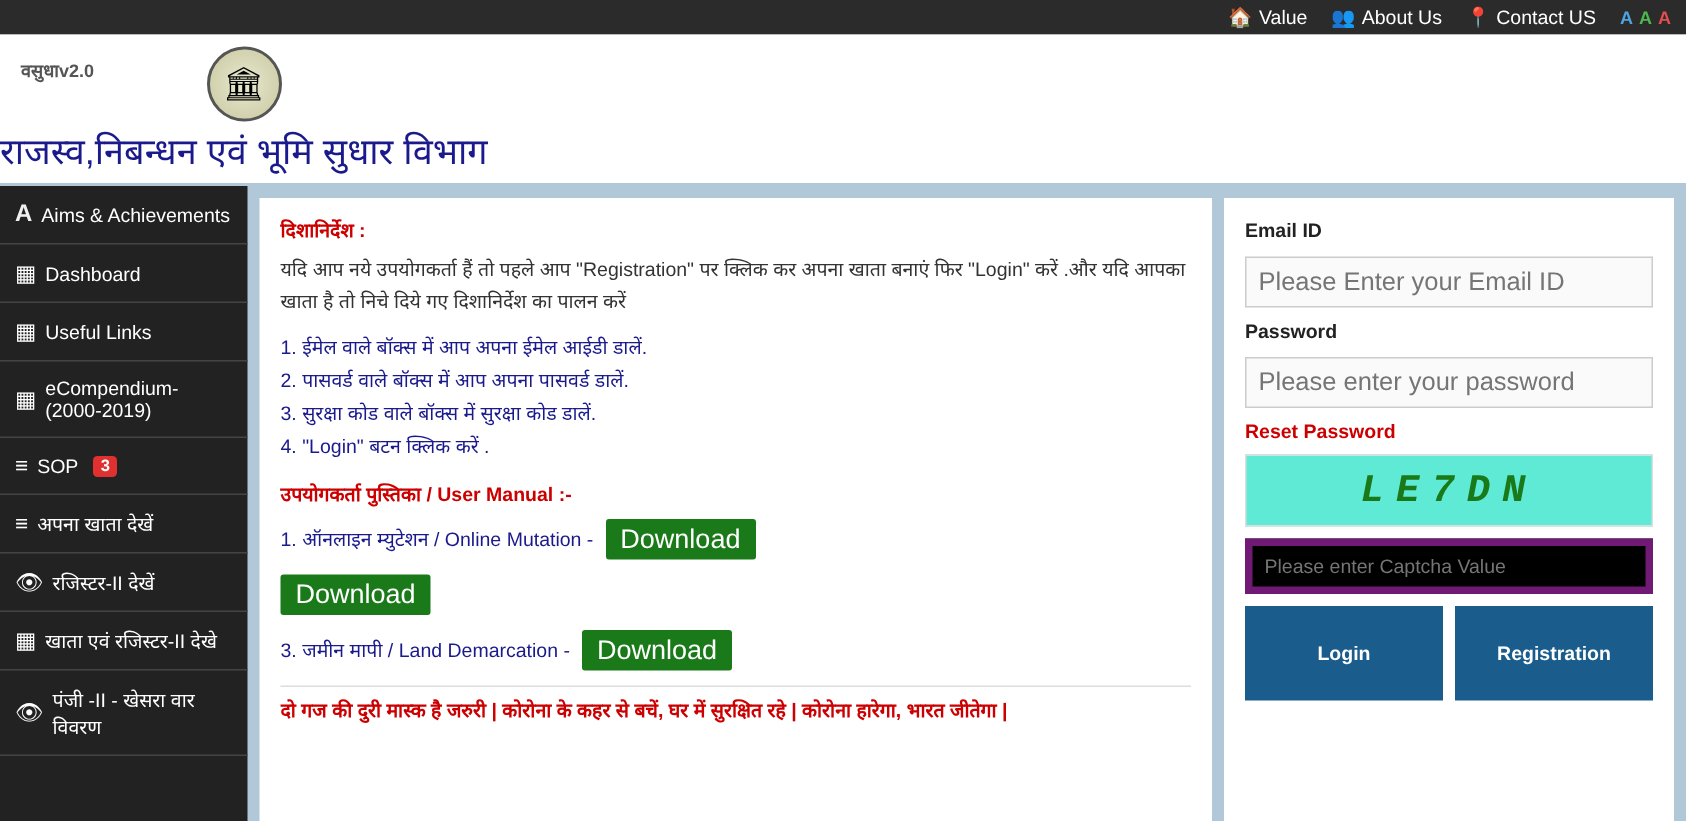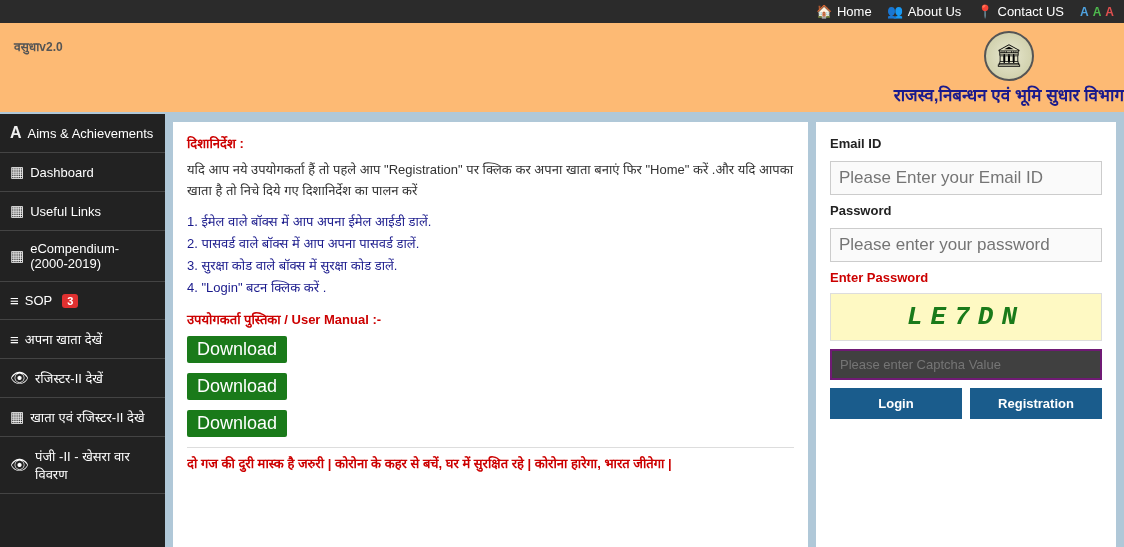--- a/index.html
+++ b/index.html
@@ -35,47 +35,47 @@
       background: none;
       border: none;
       font-size: 12px;
     }
     .font-size-btn.blue { color: #4fa3e0; }
     .font-size-btn.green { color: #4db84d; }
     .font-size-btn.red { color: #e04f4f; }
 
     
     .header {
-      background: #fdba74;
+      background: #ffffff;
       display: flex;
       flex-direction: column;
-      align-items: flex-end;
+      align-items: flex-start;
       padding: 8px 0 6px 0;
       border-bottom: 2px solid #b0c8d8;
       position: relative;
     }
     .header-inner {
       display: flex;
       flex-direction: column;
       align-items: center;
     }
     .header-logo-row {
       display: flex;
       align-items: center;
       gap: 10px;
     }
     .header-title-hi {
       font-size: 18px;
       color: #111;
       font-weight: bold;
     }
     .header-subtitle {
-      font-size: 17px;
+      font-size: 24px;
       color: #1a1a8c;
-      font-weight: bold;
+      font-weight: normal;
       margin-top: 2px;
     }
     .vasudha-badge {
       position: absolute;
       left: 14px;
       top: 12px;
       font-size: 18px;
       font-weight: bold;
       color: #c00000;
     }
@@ -220,57 +220,57 @@
       background: #fafafa;
     }
     .reset-password {
       color: #cc0000;
       font-size: 13px;
       font-weight: bold;
       cursor: pointer;
       text-decoration: none;
     }
     .captcha-display {
-      background: #fef9c3;
+      background: #5eead4;
       padding: 8px 12px;
       font-size: 26px;
       font-weight: bold;
       letter-spacing: 8px;
       color: #1a7a1a;
       font-family: 'Courier New', monospace;
       border: 1px solid #ddd;
       text-align: center;
       font-style: italic;
     }
     .captcha-input {
       width: 100%;
       padding: 6px 8px;
-      border: 2px solid #701a75;
+      border: 5px solid #701a75;
       font-size: 13px;
       color: #999;
       outline: none;
-      background: #404040;
+      background: #000000;
     }
     .login-buttons {
       display: flex;
       gap: 8px;
     }
     .login-btn {
       flex: 1;
       padding: 8px 0;
       background: #1a5c8c;
       color: #fff;
       border: none;
       cursor: pointer;
       font-size: 13px;
       font-weight: bold;
     }
     .register-btn {
       flex: 1;
-      padding: 8px 0;
+      padding: 24px 0;
       background: #1a5c8c;
       color: #fff;
       border: none;
       cursor: pointer;
       font-size: 13px;
       font-weight: bold;
     }
 
     
     .emblem {
@@ -284,21 +284,21 @@
       justify-content: center;
       font-size: 22px;
     }
   </style>
 </head>
 <body>
 
 <div class="top-nav">
   <a href="#">
     <span>🏠</span>
-    <span>Home</span>
+    <span>Value</span>
   </a>
   <a href="#">
     <span>👥</span>
     <span>About Us</span>
   </a>
   <a href="#">
     <span>📍</span>
     <span>Contact US</span>
   </a>
   <div class="font-sizes">
@@ -371,64 +371,66 @@
     </div>
 
   </div>
 
   <div class="content-area">
 
     <div class="main-content">
 
       <div class="directions-title">दिशानिर्देश :</div>
 
-      <div class="directions-text">यदि आप नये उपयोगकर्ता हैं तो पहले आप "Registration" पर क्लिक कर अपना खाता बनाएं फिर "Home" करें .और यदि आपका खाता है तो निचे दिये गए दिशानिर्देश का पालन करें</div>
+      <div class="directions-text">यदि आप नये उपयोगकर्ता हैं तो पहले आप "Registration" पर क्लिक कर अपना खाता बनाएं फिर "Login" करें .और यदि आपका खाता है तो निचे दिये गए दिशानिर्देश का पालन करें</div>
 
       <div class="step">
         <span>1. ईमेल वाले बॉक्स में आप अपना ईमेल आईडी डालें.</span>
       </div>
       <div class="step">
         <span>2. पासवर्ड वाले बॉक्स में आप अपना पासवर्ड डालें.</span>
       </div>
       <div class="step">
         <span>3. सुरक्षा कोड वाले बॉक्स में सुरक्षा कोड डालें.</span>
       </div>
       <div class="step">
         <span>4. "Login" बटन क्लिक करें .</span>
       </div>
 
       <div class="user-manual-title">उपयोगकर्ता पुस्तिका / User Manual :-</div>
 
       <div class="manual-item">
+        <span>1. ऑनलाइन म्युटेशन / Online Mutation -</span>
         <button class="download-btn">Download</button>
       </div>
 
       <div class="manual-item">
         <button class="download-btn">Download</button>
       </div>
 
       <div class="manual-item">
+        <span>3. जमीन मापी / Land Demarcation -</span>
         <button class="download-btn">Download</button>
       </div>
 
       <div class="marquee-bar">
         <span class="marquee-text">दो गज की दुरी मास्क है जरुरी | कोरोना के कहर से बचें, घर में सुरक्षित रहे | कोरोना हारेगा, भारत जीतेगा |</span>
       </div>
 
     </div>
 
     <div class="login-panel">
 
       <div class="login-label">Email ID</div>
       <input type="email" class="login-input" placeholder="Please Enter your Email ID" style="">
 
       <div class="login-label">Password</div>
       <input type="password" class="login-input" placeholder="Please enter your password" style="">
 
-      <a class="reset-password">Enter Password</a>
+      <a class="reset-password">Reset Password</a>
 
       <div class="captcha-display">LE7DN</div>
 
       <input type="text" class="captcha-input" placeholder="Please enter Captcha Value" style="">
 
       <div class="login-buttons">
         <button class="login-btn">Login</button>
         <button class="register-btn">Registration</button>
       </div>
 

